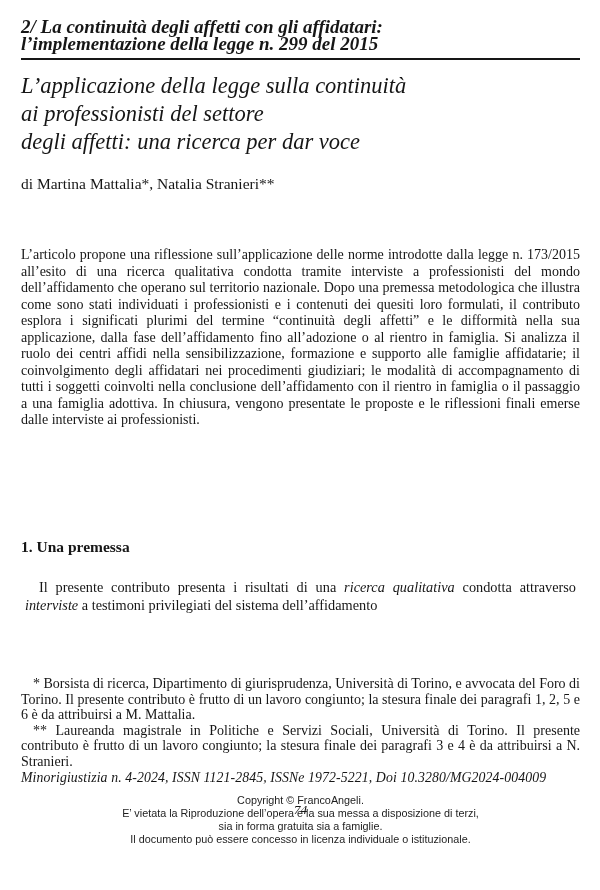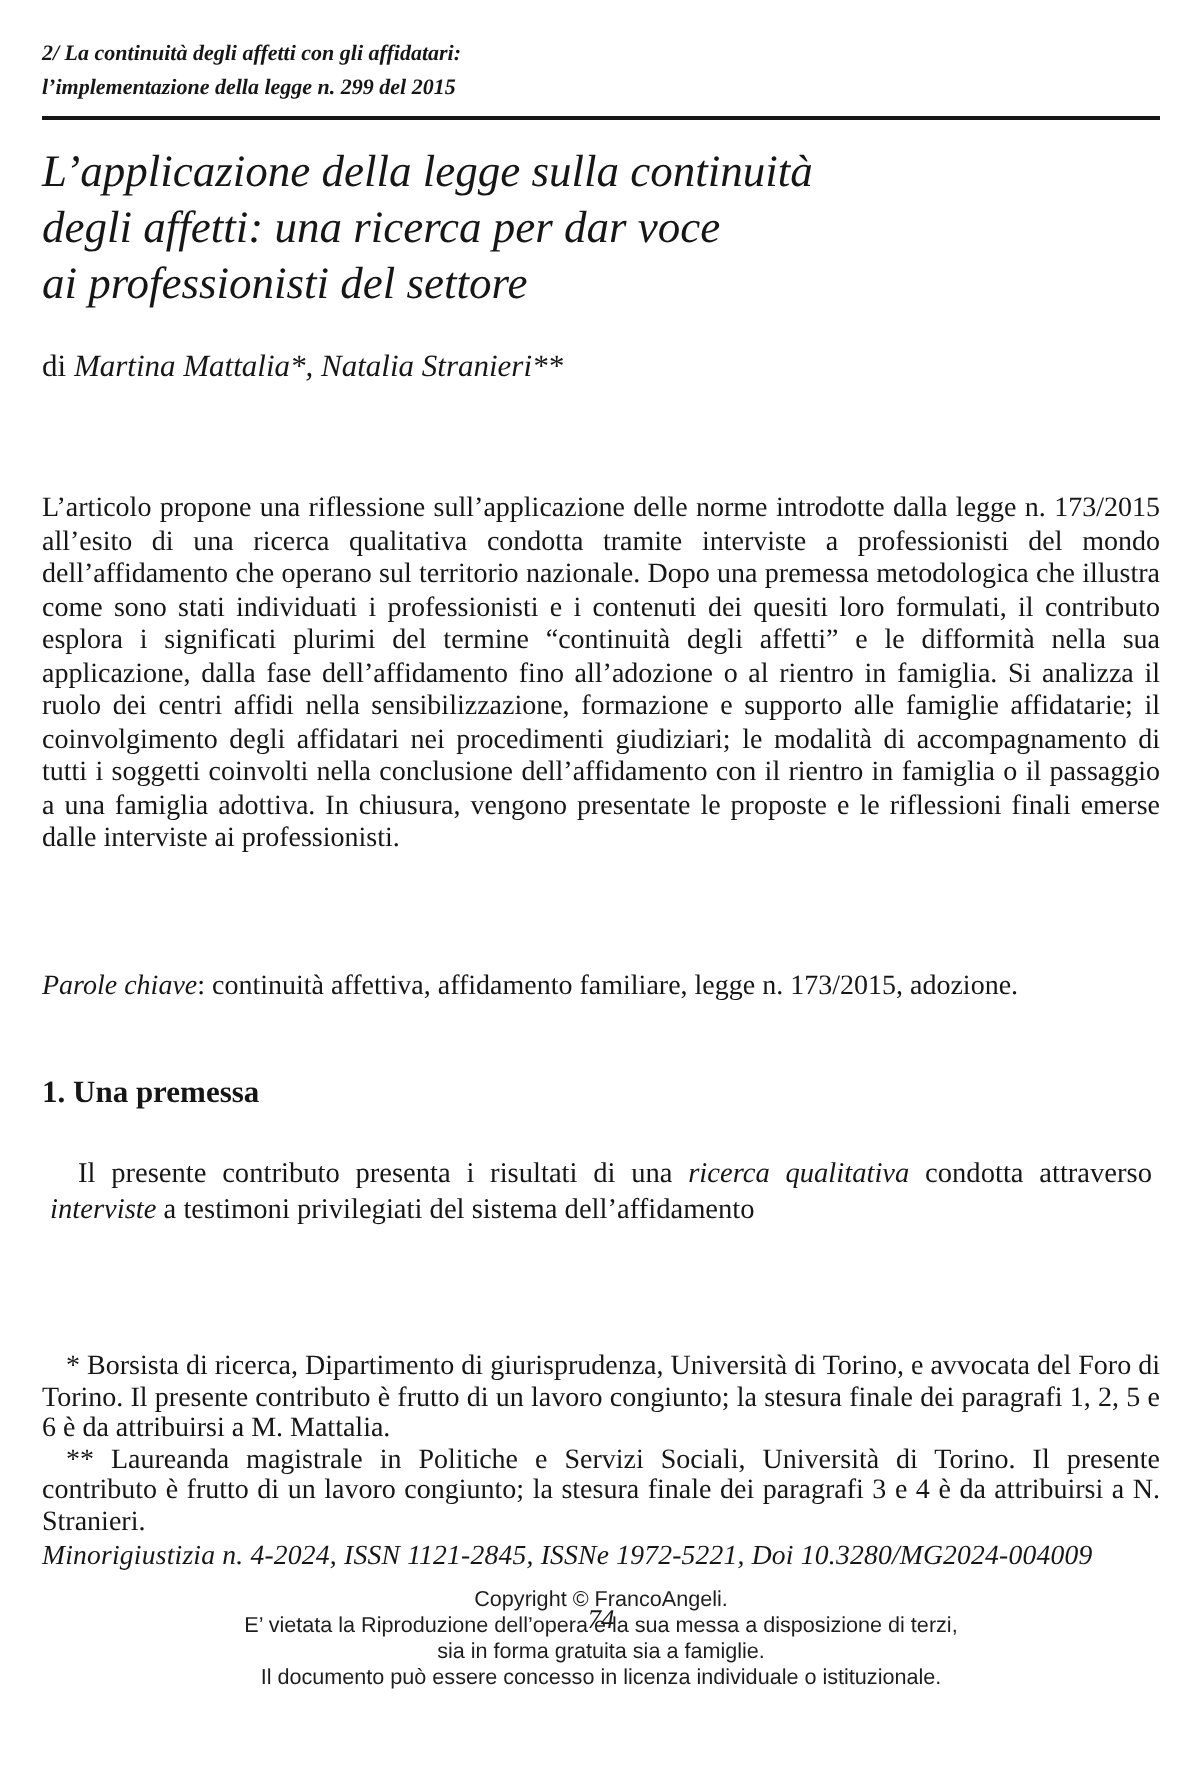--- a/index.html
+++ b/index.html
@@ -13,21 +13,21 @@
     height: 890px;
     background: #ffffff;
     color: #161616;
     font-family: "Liberation Serif", "DejaVu Serif", serif;
     overflow: hidden;
   }
   .block { position: absolute; left: 21px; right: 20px; }
 
   .running-head {
     top: 19px;
-    font-size: 11px;
+    font-size: 19px;
     line-height: 16.5px;
     font-weight: bold;
     font-style: italic;
   }
   .header-rule {
     position: absolute;
     left: 21px; right: 20px;
     top: 58px;
     border: none;
     border-top: 2px solid #161616;
@@ -40,21 +40,21 @@
     font-style: italic;
     font-weight: normal;
     margin: 0;
   }
   .byline {
     top: 174px;
     font-size: 15.5px;
     line-height: 19px;
     font-style: normal;
   }
-  .byline .it { font-style: italic; }
+  .byline .it { }
 
   .abstract {
     top: 247px;
     font-size: 14px;
     line-height: 16.5px;
     text-align: justify;
     margin: 0;
   }
   .keywords {
     top: 486px;
@@ -120,33 +120,30 @@
 
   <header class="block running-head">
     <div>2/ La continuità degli affetti con gli affidatari:</div>
     <div>l’implementazione della legge n. 299 del 2015</div>
   </header>
 
   <hr class="header-rule">
 
   <h1 class="block article-title">
     <div>L’applicazione della legge sulla continuità</div>
+    <div>ai professionisti del settore</div>
     <div>degli affetti: una ricerca per dar voce</div>
-    <div>ai professionisti del settore</div>
   </h1>
 
   <div class="block byline">
     <span>di </span><span class="it">Martina Mattalia*, Natalia Stranieri**</span>
   </div>
 
   <p class="block abstract">L’articolo propone una riflessione sull’applicazione delle norme introdotte dalla legge n. 173/2015 all’esito di una ricerca qualitativa condotta tramite interviste a professionisti del mondo dell’affidamento che operano sul territorio nazionale. Dopo una premessa metodologica che illustra come sono stati individuati i professionisti e i contenuti dei quesiti loro formulati, il contributo esplora i significati plurimi del termine “continuità degli affetti” e le difformità nella sua applicazione, dalla fase dell’affidamento fino all’adozione o al rientro in famiglia. Si analizza il ruolo dei centri affidi nella sensibilizzazione, formazione e supporto alle famiglie affidatarie; il coinvolgimento degli affidatari nei procedimenti giudiziari; le modalità di accompagnamento di tutti i soggetti coinvolti nella conclusione dell’affidamento con il rientro in famiglia o il passaggio a una famiglia adottiva. In chiusura, vengono presentate le proposte e le riflessioni finali emerse dalle interviste ai professionisti.</p>
 
-  <p class="block keywords">
-    <span class="it">Parole chiave</span><span>: continuità affettiva, affidamento familiare, legge n. 173/2015, adozione.</span>
-  </p>
 
   <h2 class="block section-heading">1. Una premessa</h2>
 
   <p class="block section-paragraph">
     <span>Il presente contributo presenta i risultati di una </span><span class="it">ricerca qualitativa</span><span> condotta attraverso </span><span class="it">interviste</span><span> a testimoni privilegiati del sistema dell’affidamento</span>
   </p>
 
   <div class="block footnotes">
     <p>* Borsista di ricerca, Dipartimento di giurisprudenza, Università di Torino, e avvocata del Foro di Torino. Il presente contributo è frutto di un lavoro congiunto; la stesura finale dei paragrafi 1, 2, 5 e 6 è da attribuirsi a M. Mattalia.</p>
     <p>** Laureanda magistrale in Politiche e Servizi Sociali, Università di Torino. Il presente contributo è frutto di un lavoro congiunto; la stesura finale dei paragrafi 3 e 4 è da attribuirsi a N. Stranieri.</p>

